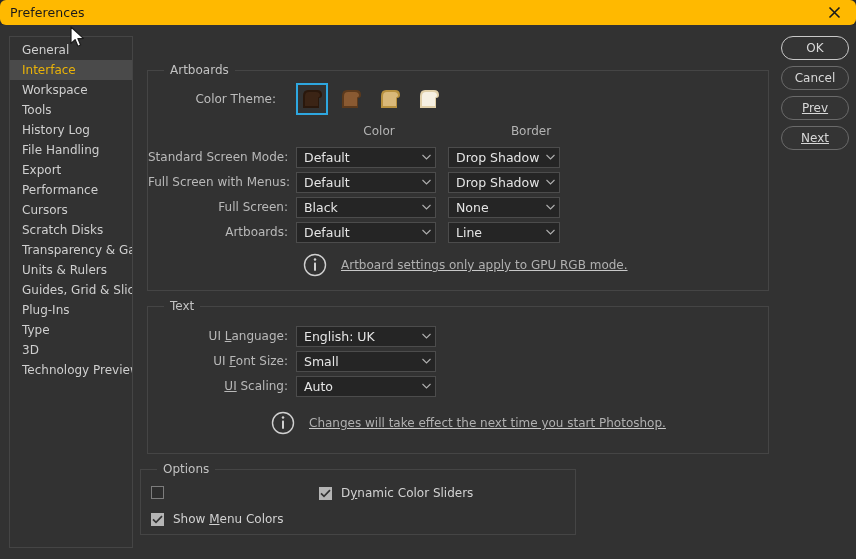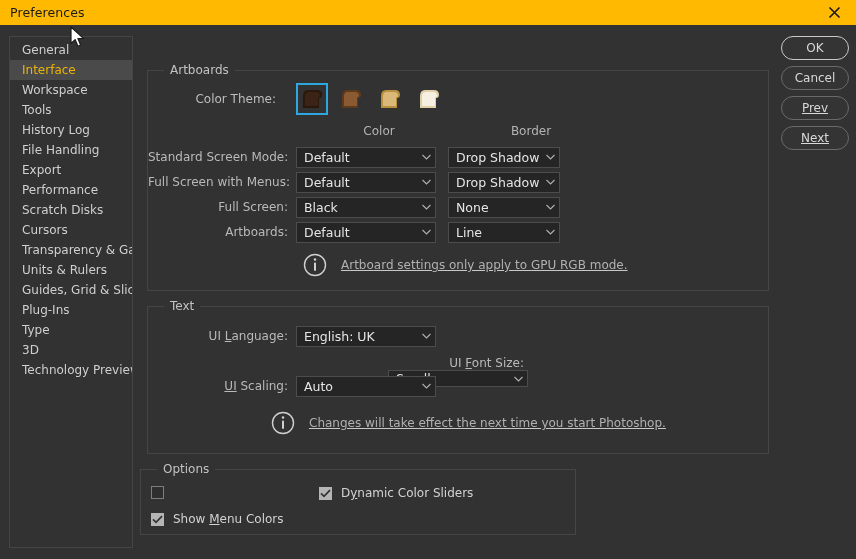--- a/index.html
+++ b/index.html
@@ -19,20 +19,21 @@
   }
 
   
   .titlebar {
     position: absolute;
     left: 0; top: 0;
     width: 856px; height: 25px;
     background: #ffb900;
     display: flex;
     align-items: center;
+    border-radius: 6px;
   }
   .titlebar-title {
     margin-left: 10px;
     font-size: 12.5px;
     color: #1a1a1a;
     letter-spacing: 0.1px;
   }
   .titlebar-spacer { flex: 1; }
   .close-btn {
     width: 44px; height: 25px;
@@ -289,22 +290,22 @@
 
   <div class="sidebar">
     <div class="side-item">General</div>
     <div class="side-item selected">Interface</div>
     <div class="side-item">Workspace</div>
     <div class="side-item">Tools</div>
     <div class="side-item">History Log</div>
     <div class="side-item">File Handling</div>
     <div class="side-item">Export</div>
     <div class="side-item">Performance</div>
+    <div class="side-item">Cursors</div>
     <div class="side-item">Scratch Disks</div>
-    <div class="side-item">Cursors</div>
     <div class="side-item">Transparency &amp; Gamut</div>
     <div class="side-item">Units &amp; Rulers</div>
     <div class="side-item">Guides, Grid &amp; Slices</div>
     <div class="side-item">Plug-Ins</div>
     <div class="side-item">Type</div>
     <div class="side-item">3D</div>
     <div class="side-item">Technology Previews</div>
   </div>
 
   <div class="btn-col">
@@ -464,21 +465,21 @@
       <div class="sel sel-text-wide">
         <span class="sel-text">English: UK</span>
         <span class="sel-arrow">
             <svg width="9" height="6" viewBox="0 0 9 6">
               <path d="M0.5 1 L4.5 5 L8.5 1" stroke="#b0b0b0" stroke-width="1.1" fill="none"></path>
             </svg>
           </span>
       </div>
     </div>
 
-    <div class="form-row" style="top:49px;flex-direction:column;">
+    <div class="form-row" style="top:43px;">
       <div class="row-label"><span>UI </span><span class="acc">F</span><span>ont Size:</span></div>
       <div class="sel sel-text-wide">
         <span class="sel-text">Small</span>
         <span class="sel-arrow">
             <svg width="9" height="6" viewBox="0 0 9 6">
               <path d="M0.5 1 L4.5 5 L8.5 1" stroke="#b0b0b0" stroke-width="1.1" fill="none"></path>
             </svg>
           </span>
       </div>
     </div>

